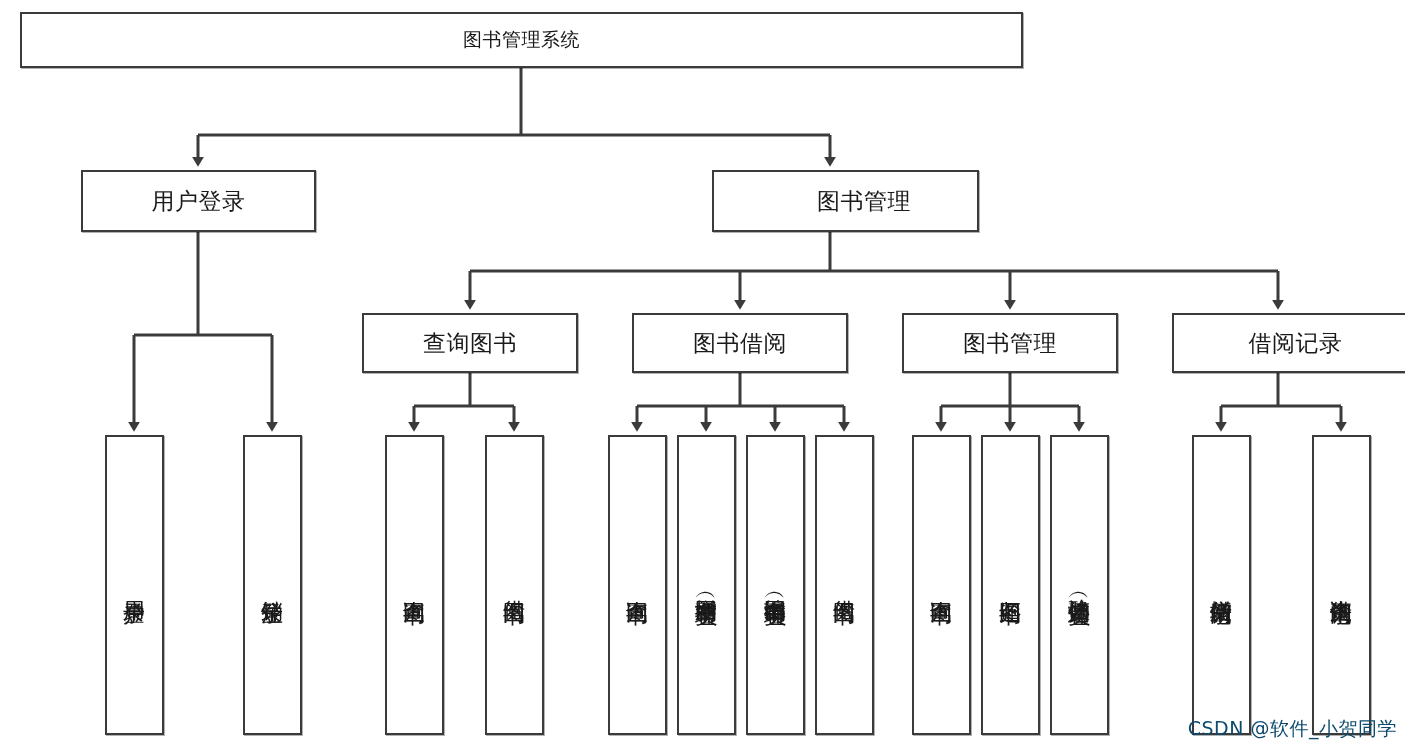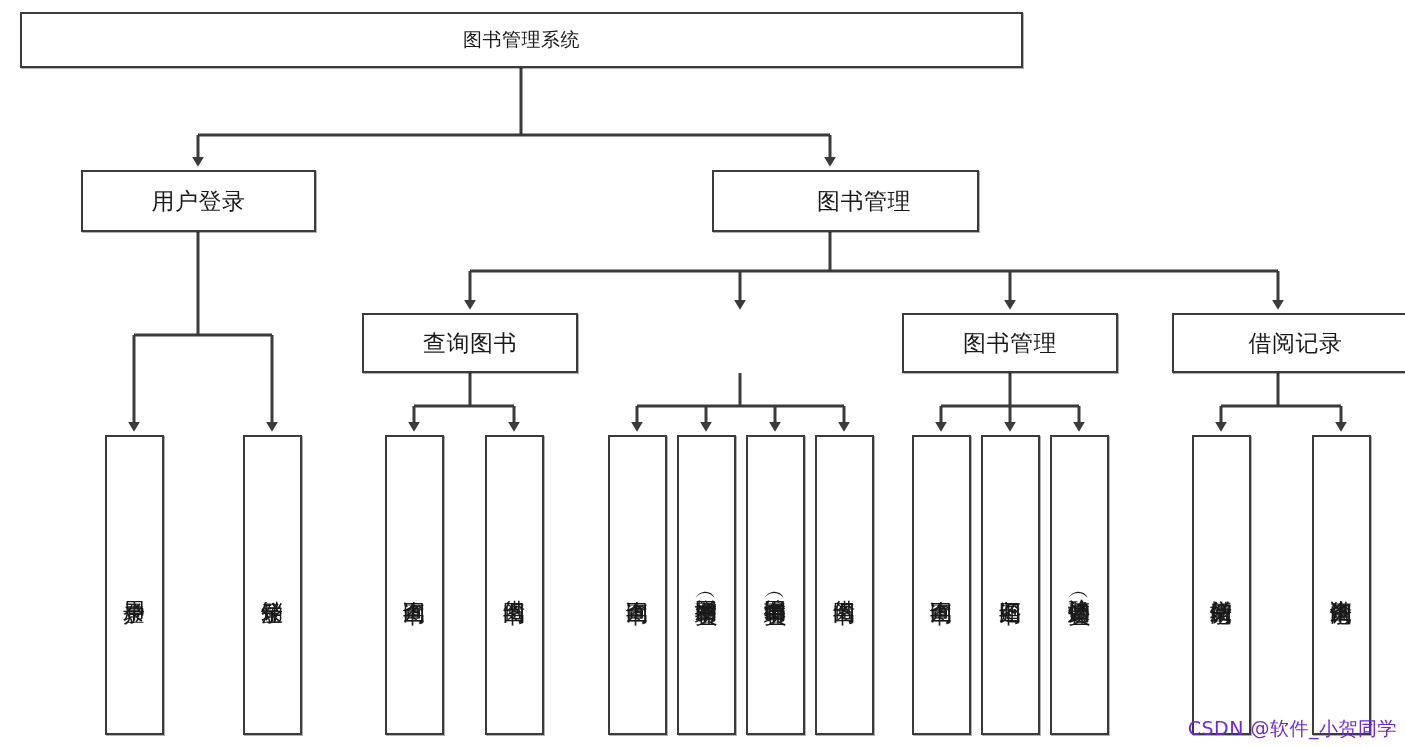--- a/index.html
+++ b/index.html
@@ -63,21 +63,21 @@
     line-height: 1.42;
     letter-spacing: 1px;
     white-space: normal;
     max-height: 100%;
   }
   .watermark {
     position: absolute;
     right: 8px;
     bottom: 5px;
     font-size: 19px;
-    color: #6d28d9;
+    color: #0c4a6e;
     letter-spacing: 0.5px;
     white-space: nowrap;
     user-select: none;
   }
 </style>
 </head>
 <body>
 
 <div id="canvas">
 
@@ -138,20 +138,23 @@
   <div class="node horiz" style="left:81px; top:170px; width:235px; height:62px;">
     <span class="lbl">用户登录</span>
   </div>
   <div class="node horiz" style="left:712px; top:170px; width:267px; height:62px;padding-left:37px;">
     <span class="lbl">图书管理</span>
   </div>
 
   <div class="node horiz" style="left:362px; top:313px; width:216px; height:60px;">
     <span class="lbl">查询图书</span>
   </div>
+  <div class="node horiz" style="left:632px; top:313px; width:216px; height:60px;">
+    <span class="lbl">图书借阅</span>
+  </div>
   <div class="node horiz" style="left:902px; top:313px; width:216px; height:60px;">
     <span class="lbl">图书管理</span>
   </div>
   <div class="node horiz" style="left:1172px; top:313px; width:247px; height:60px;">
     <span class="lbl">借阅记录</span>
   </div>
 
   <div class="node vert" style="left:105px; top:435px; width:59px; height:300px;">
     <span class="lbl">用户登录</span>
   </div>

